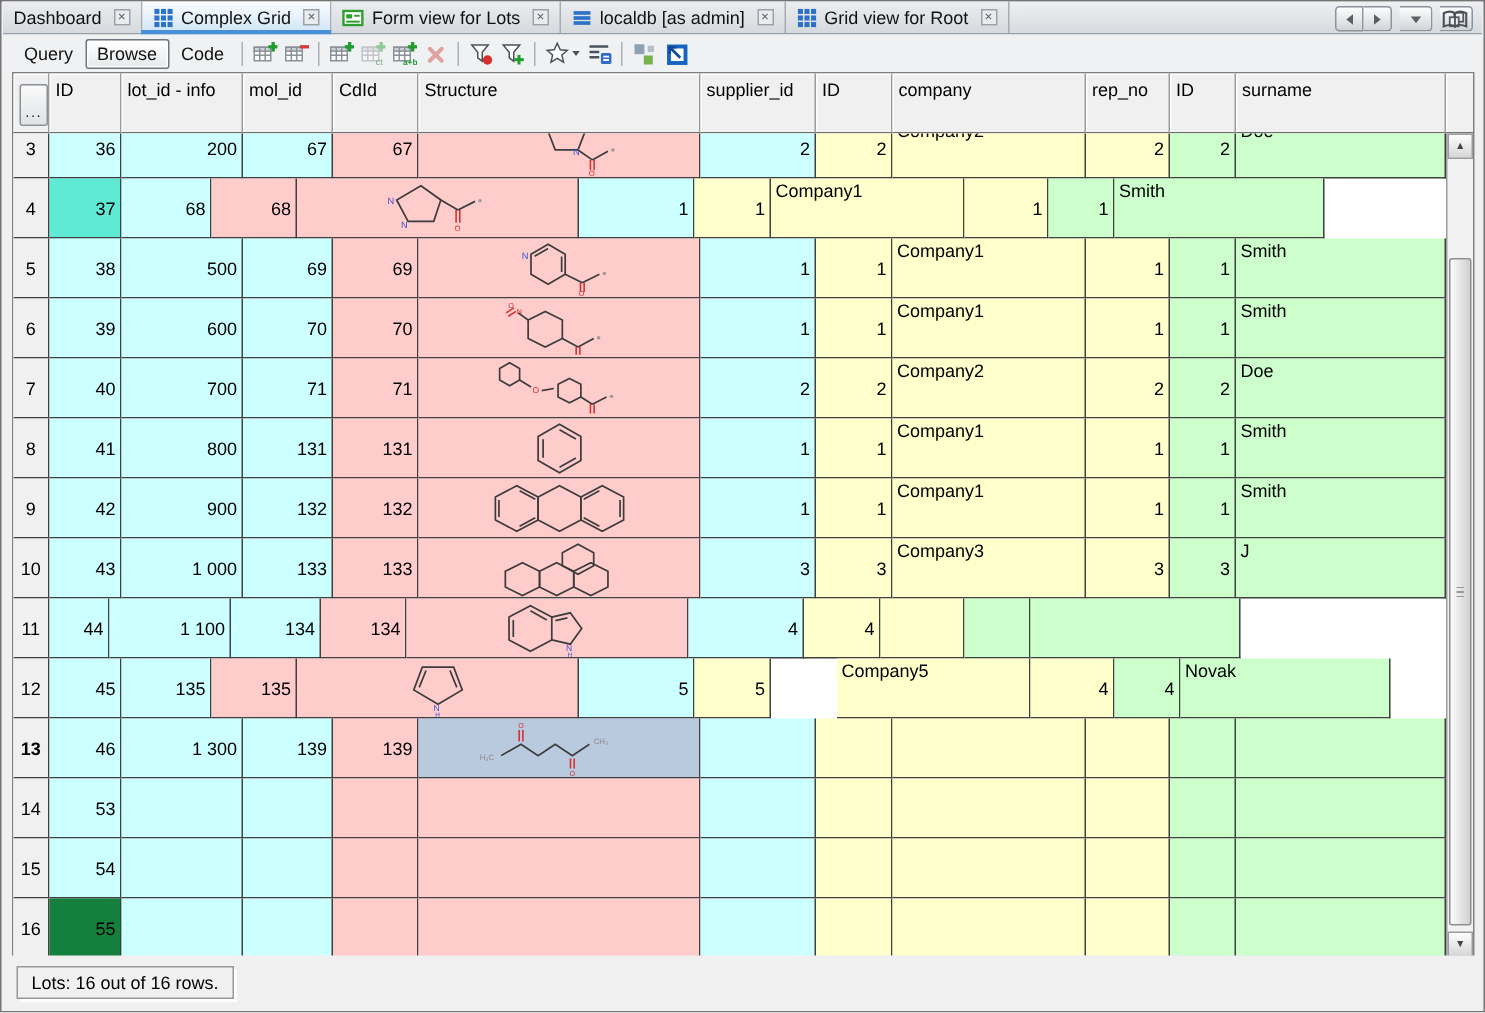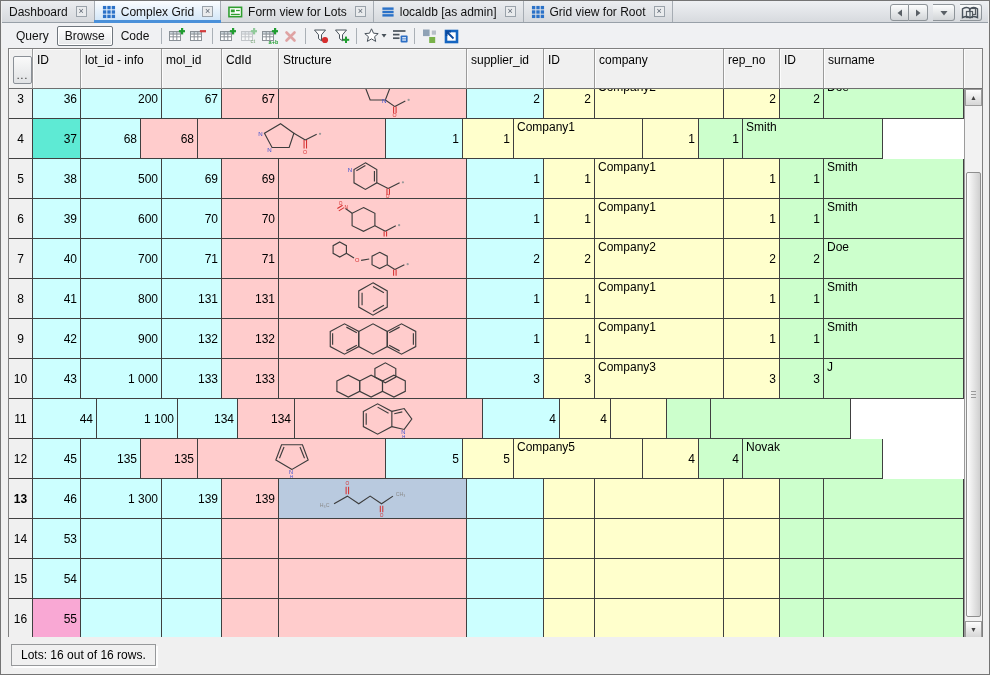--- a/index.html
+++ b/index.html
@@ -504,21 +504,21 @@
           </div>
           <div class="cell num" style="width: 77px; background: rgb(204, 255, 255);">3</div>
           <div class="cell num" style="width: 51px; background: rgb(255, 255, 204);">3</div>
           <div class="cell txt" style="width: 129px; background: rgb(255, 255, 204);">Company3</div>
           <div class="cell num" style="width: 56px; background: rgb(255, 255, 204);">3</div>
           <div class="cell num" style="width: 44px; background: rgb(204, 255, 204);">3</div>
           <div class="cell txt" style="width: 140px; background: rgb(204, 255, 204);">J</div>
         </div>
         <div class="grow">
           <div class="cell rowno" style="width: 24px;">11</div>
-          <div class="cell num" style="width: 64px; background: rgb(204, 255, 255);">44</div>
+          <div class="cell num" style="width: 40px; background: rgb(204, 255, 255);">44</div>
           <div class="cell num" style="width: 81px; background: rgb(204, 255, 255);">1 100</div>
           <div class="cell num" style="width: 60px; background: rgb(204, 255, 255);">134</div>
           <div class="cell num" style="width: 57px; background: rgb(255, 204, 204);">134</div>
           <div class="cell structure" style="width: 188px; background: rgb(255, 204, 204);">
             <svg width="180" height="38" viewBox="0 0 180 40">
               <polygon points="63,12 78,4 93,12 93,28 78,36 63,28" fill="none" stroke="#3c3c3c" stroke-width="1.2"></polygon>
               <path d="M93,12 L106,9 L114,20 L106,31 L93,28" fill="none" stroke="#3c3c3c" stroke-width="1.2"></path>
               <line x1="66" y1="14" x2="66" y2="26" fill="none" stroke="#3c3c3c" stroke-width="1.2"></line>
               <line x1="78" y1="7.5" x2="89.5" y2="14" fill="none" stroke="#3c3c3c" stroke-width="1.2"></line>
               <line x1="95.5" y1="14.5" x2="104" y2="12.5" fill="none" stroke="#3c3c3c" stroke-width="1.2"></line>
@@ -541,21 +541,21 @@
             <svg width="180" height="38" viewBox="0 0 180 40">
               <path d="M90,31 L73,21 L79,5 L101,5 L107,21 Z" fill="none" stroke="#3c3c3c" stroke-width="1.2"></path>
               <line x1="76.8" y1="19.2" x2="81.6" y2="7.4" fill="none" stroke="#3c3c3c" stroke-width="1.2"></line>
               <line x1="103.2" y1="19.2" x2="98.4" y2="7.4" fill="none" stroke="#3c3c3c" stroke-width="1.2"></line>
               <text x="86.8" y="35.5" font-size="6" fill="#3a4fd0">N</text>
               <text x="88" y="40" font-size="4.5" fill="#3a4fd0">H</text>
             </svg>
           </div>
           <div class="cell num" style="width: 77px; background: rgb(204, 255, 255);">5</div>
           <div class="cell num" style="width: 51px; background: rgb(255, 255, 204);">5</div>
-          <div class="cell txt" style="width: 129px; background: rgb(255, 255, 204);">Company5</div>
+          <div class="cell txt" style="width: 129px; background: rgb(255, 255, 204); margin-left: 44px;">Company5</div>
           <div class="cell num" style="width: 56px; background: rgb(255, 255, 204);">4</div>
           <div class="cell num" style="width: 44px; background: rgb(204, 255, 204);">4</div>
           <div class="cell txt" style="width: 140px; background: rgb(204, 255, 204);">Novak</div>
         </div>
         <div class="grow">
           <div class="cell rowno bold" style="width: 24px;">13</div>
           <div class="cell num" style="width: 48px; background: rgb(204, 255, 255);">46</div>
           <div class="cell num" style="width: 81px; background: rgb(204, 255, 255);">1 300</div>
           <div class="cell num" style="width: 60px; background: rgb(204, 255, 255);">139</div>
           <div class="cell num" style="width: 57px; background: rgb(255, 204, 204);">139</div>
@@ -600,21 +600,21 @@
           <div class="cell structure" style="width: 188px; background: rgb(255, 204, 204);"></div>
           <div class="cell num" style="width: 77px; background: rgb(204, 255, 255);"></div>
           <div class="cell num" style="width: 51px; background: rgb(255, 255, 204);"></div>
           <div class="cell txt" style="width: 129px; background: rgb(255, 255, 204);"></div>
           <div class="cell num" style="width: 56px; background: rgb(255, 255, 204);"></div>
           <div class="cell num" style="width: 44px; background: rgb(204, 255, 204);"></div>
           <div class="cell txt" style="width: 140px; background: rgb(204, 255, 204);"></div>
         </div>
         <div class="grow">
           <div class="cell rowno" style="width: 24px;">16</div>
-          <div class="cell num" style="width: 48px; background: #f9a8d4; padding-left: 32px;">55</div>
+          <div class="cell num" style="width: 48px; background: #15803d; padding-left: 32px;">55</div>
           <div class="cell num" style="width: 81px; background: rgb(204, 255, 255);"></div>
           <div class="cell num" style="width: 60px; background: rgb(204, 255, 255);"></div>
           <div class="cell num" style="width: 57px; background: rgb(255, 204, 204);"></div>
           <div class="cell structure" style="width: 188px; background: rgb(255, 204, 204);"></div>
           <div class="cell num" style="width: 77px; background: rgb(204, 255, 255);"></div>
           <div class="cell num" style="width: 51px; background: rgb(255, 255, 204);"></div>
           <div class="cell txt" style="width: 129px; background: rgb(255, 255, 204);"></div>
           <div class="cell num" style="width: 56px; background: rgb(255, 255, 204);"></div>
           <div class="cell num" style="width: 44px; background: rgb(204, 255, 204);"></div>
           <div class="cell txt" style="width: 140px; background: rgb(204, 255, 204);"></div>

